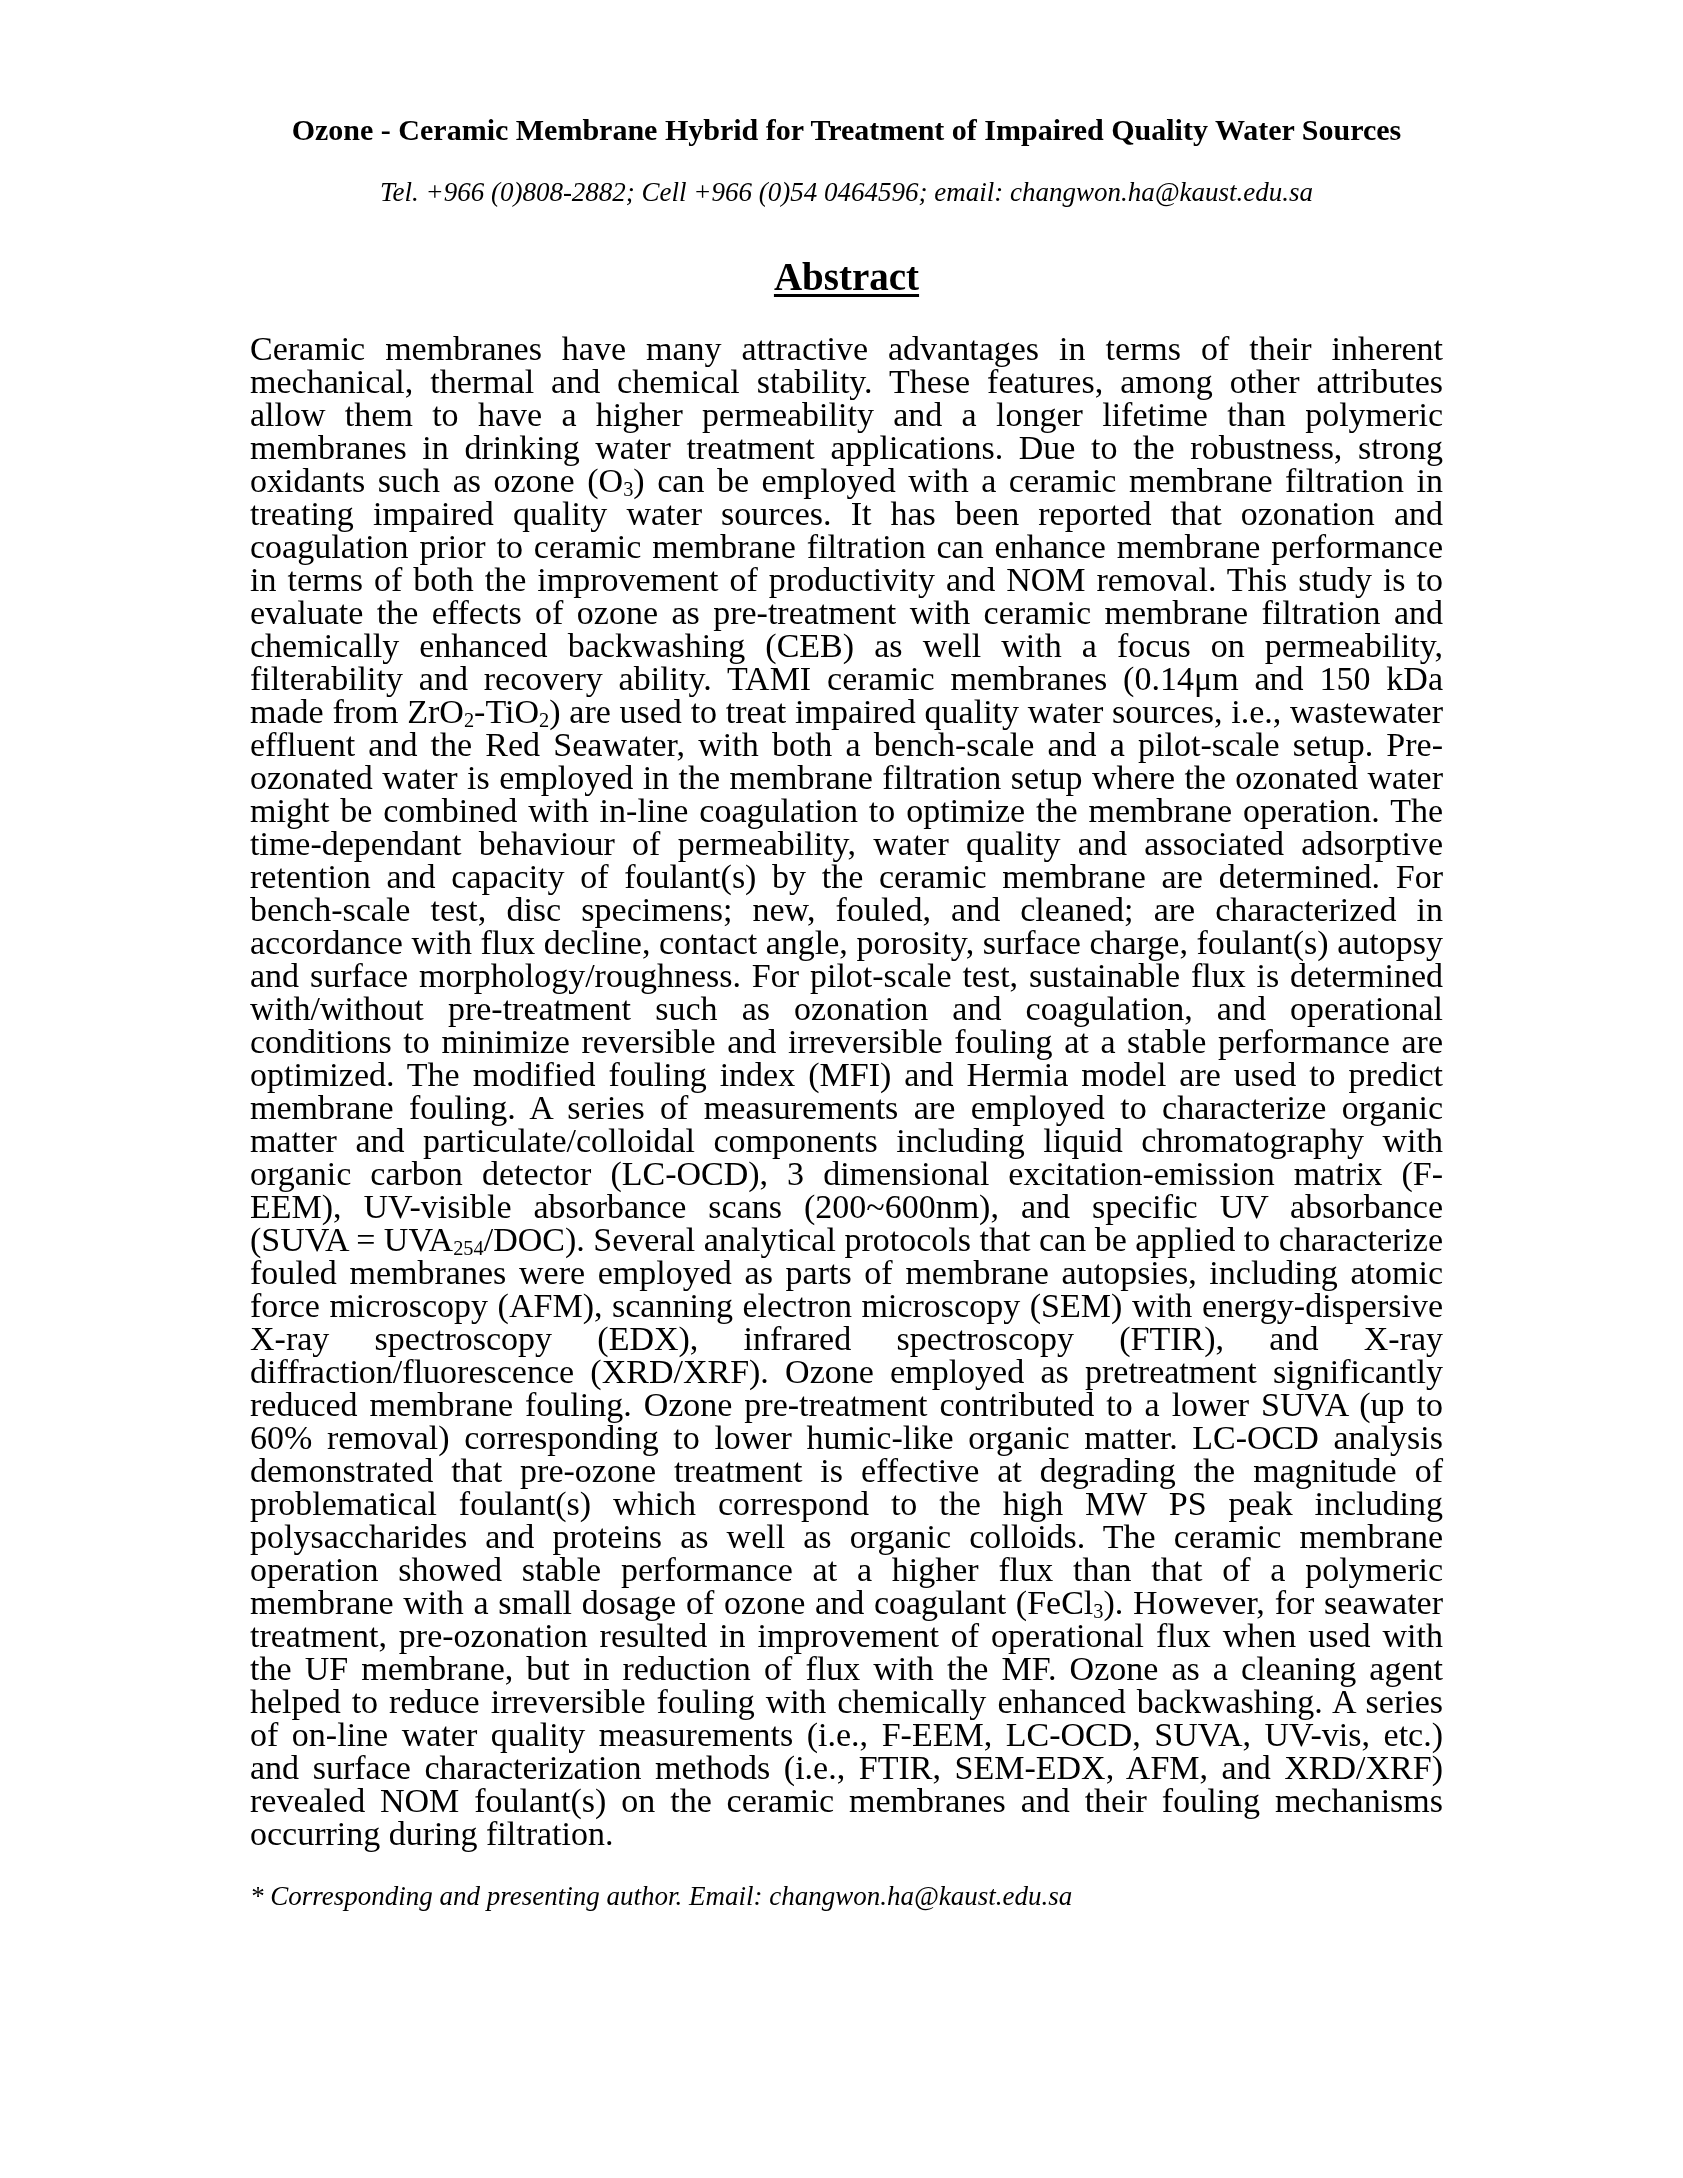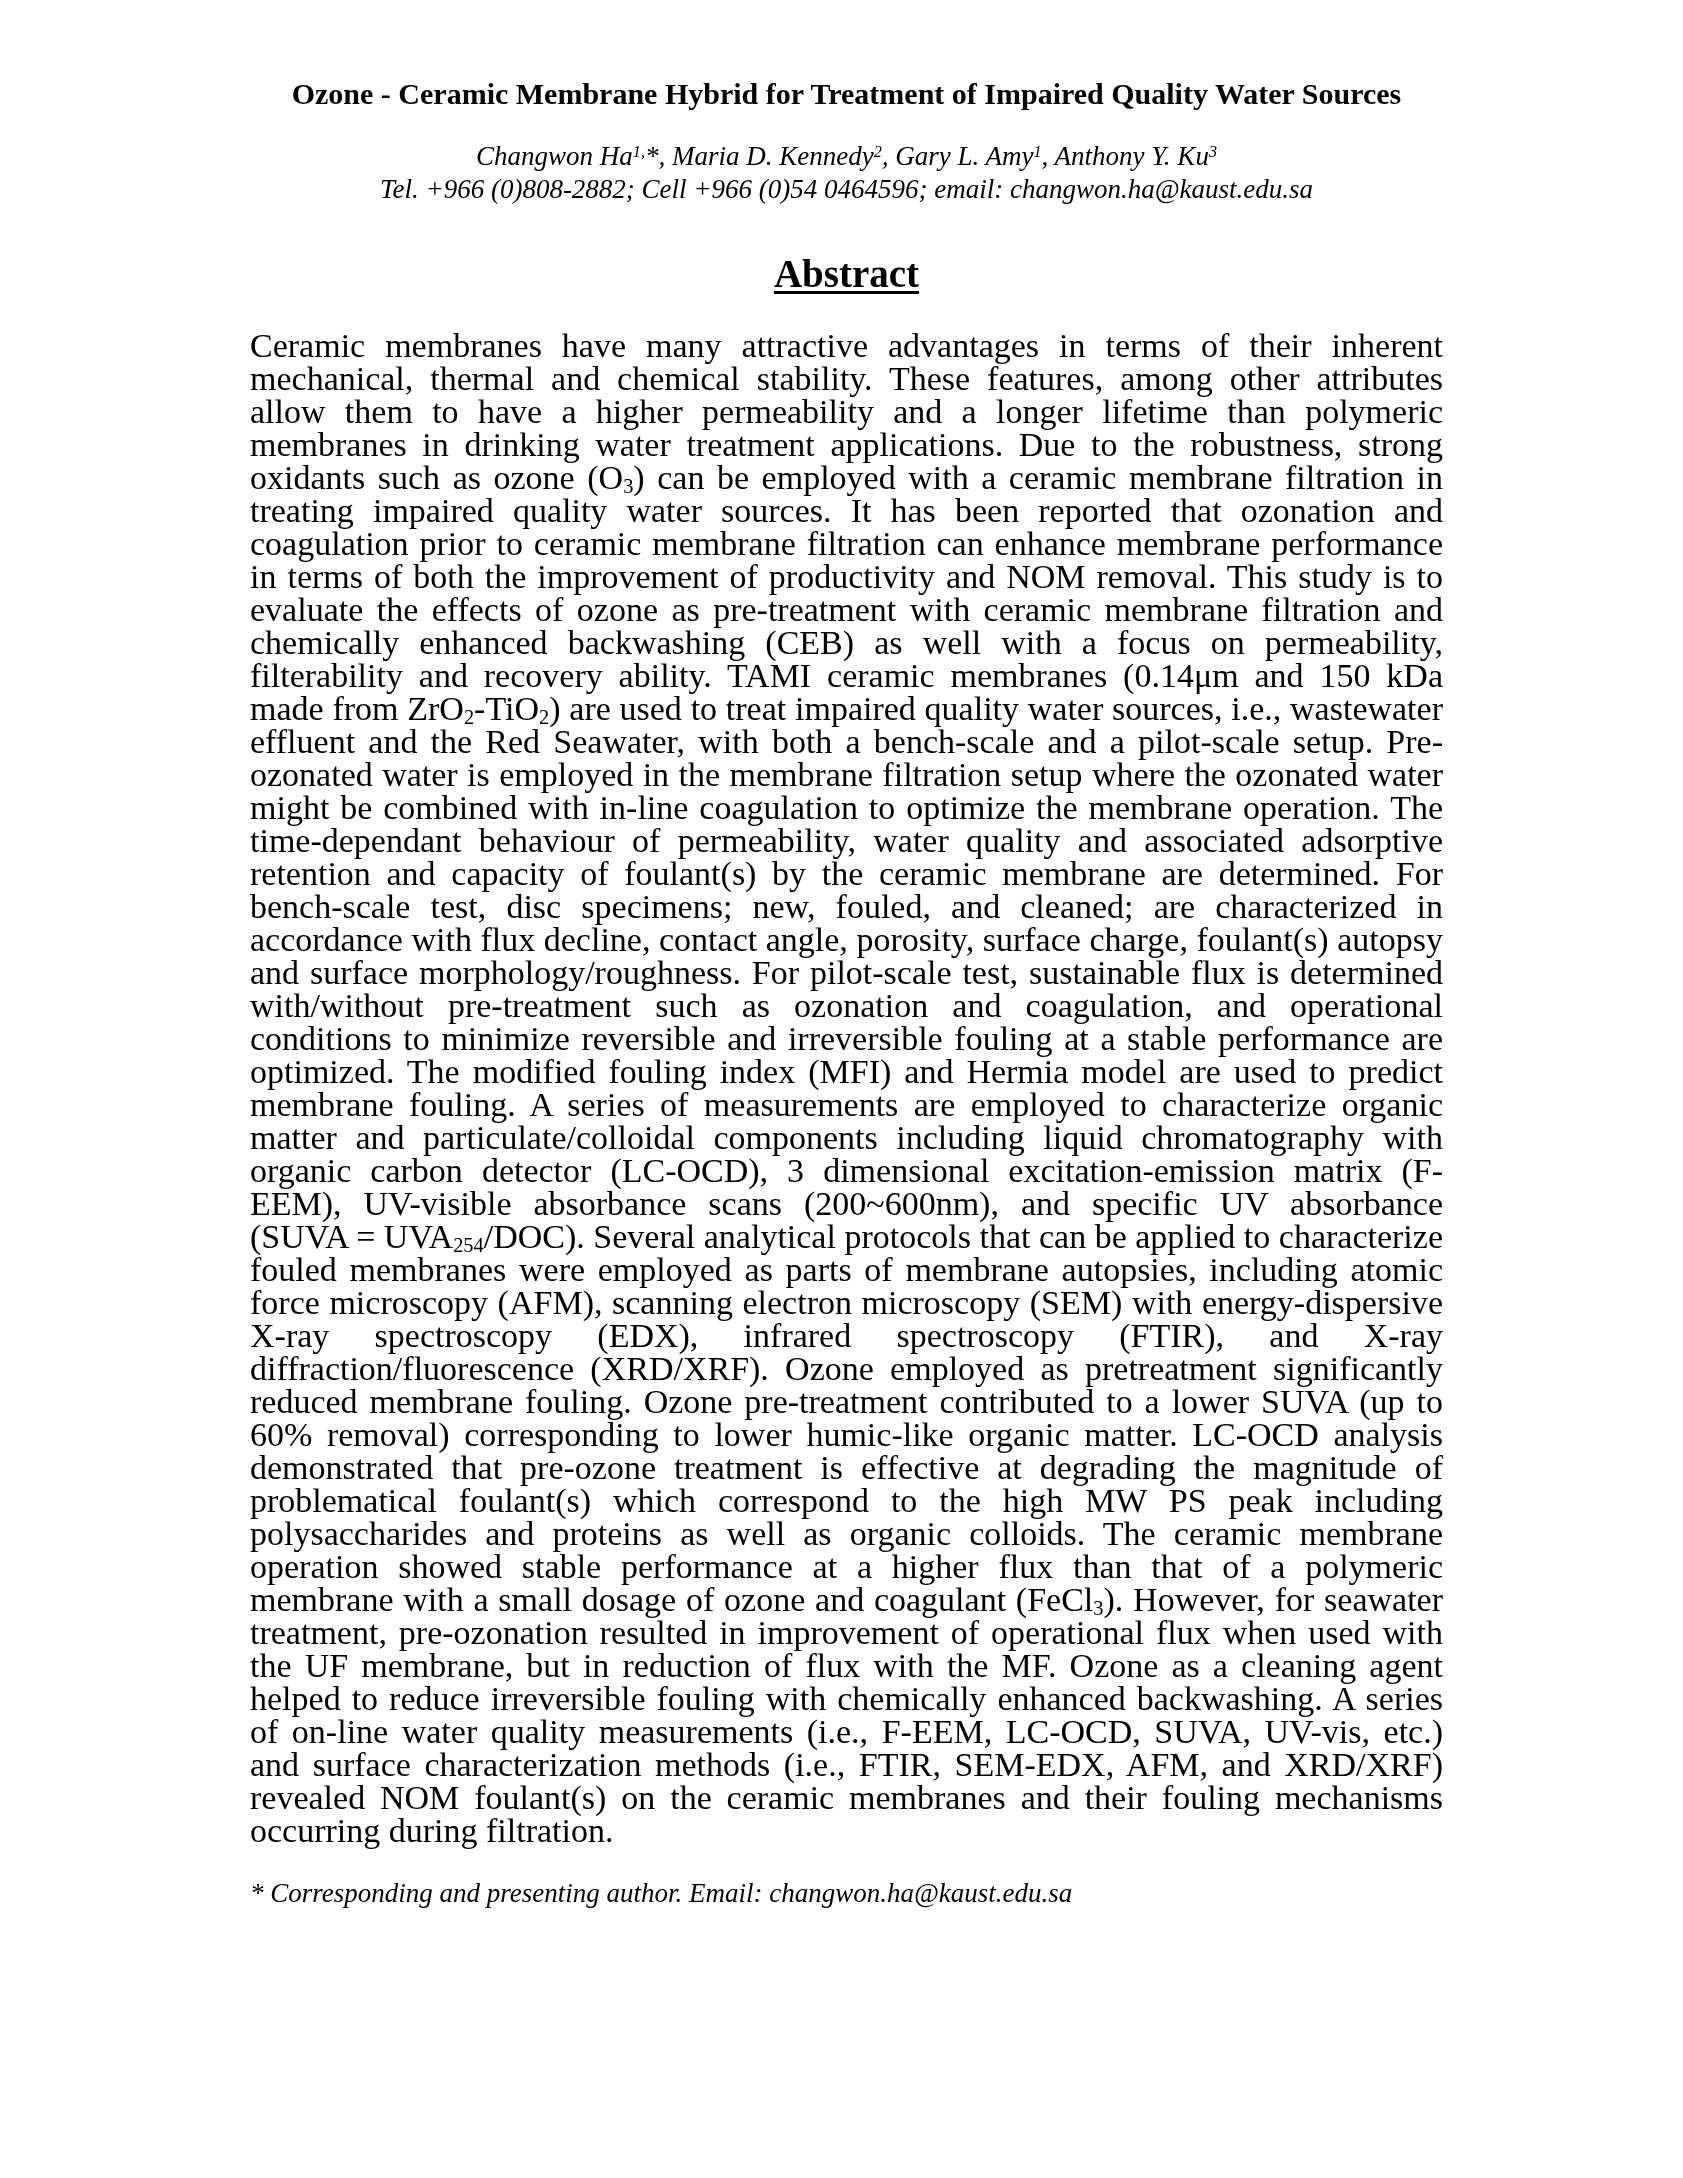--- a/index.html
+++ b/index.html
@@ -7,21 +7,21 @@
     width: 1683px;
     height: 2178px;
     background: #ffffff;
     font-family: "Liberation Serif", "DejaVu Serif", serif;
     color: #000000;
     overflow: hidden;
   }
   .page {
     width: 1683px;
     height: 1862px;
-    padding-top: 76px;
+    padding-top: 112px;
     position: relative;
   }
   .content {
     width: 1193px;
     margin-left: 250px;
   }
   .doc-title {
     font-size: 30px;
     font-weight: bold;
     text-align: center;
@@ -81,21 +81,20 @@
 </style>
 </head>
 <body>
 
 <div class="page">
   <div class="content">
 
     <div class="doc-title">Ozone - Ceramic Membrane Hybrid for Treatment of Impaired Quality Water Sources</div>
 
     <div class="author-block">
-      <div class="aff-line">Changwon Ha<sup>1,</sup>*, Maria D. Kennedy<sup>2</sup>, Gary L. Amy<sup>1</sup>, Anthony Y. Ku<sup>3</sup></div>
       <div>
           <div class="aff-line">Tel. +966 (0)808-2882; Cell +966 (0)54 0464596; email: changwon.ha@kaust.edu.sa</div>
         </div>
     </div>
 
     <div class="section-heading">Abstract</div>
 
     <div class="abstract-paragraph">Ceramic membranes have many attractive advantages in terms of their inherent mechanical, thermal and chemical stability. These features, among other attributes allow them to have a higher permeability and a longer lifetime than polymeric membranes in drinking water treatment applications. Due to the robustness, strong oxidants such as ozone (O<sub>3</sub>) can be employed with a ceramic membrane filtration in treating impaired quality water sources. It has been reported that ozonation and coagulation prior to ceramic membrane filtration can enhance membrane performance in terms of both the improvement of productivity and NOM removal. This study is to evaluate the effects of ozone as pre-treatment with ceramic membrane filtration and chemically enhanced backwashing (CEB) as well with a focus on permeability, filterability and recovery ability. TAMI ceramic membranes (0.14μm and 150 kDa made from ZrO<sub>2</sub>-TiO<sub>2</sub>) are used to treat impaired quality water sources, i.e., wastewater effluent and the Red Seawater, with both a bench-scale and a pilot-scale setup. Pre-ozonated water is employed in the membrane filtration setup where the ozonated water might be combined with in-line coagulation to optimize the membrane operation. The time-dependant behaviour of permeability, water quality and associated adsorptive retention and capacity of foulant(s) by the ceramic membrane are determined. For bench-scale test, disc specimens; new, fouled, and cleaned; are characterized in accordance with flux decline, contact angle, porosity, surface charge, foulant(s) autopsy and surface morphology/roughness. For pilot-scale test, sustainable flux is determined with/without pre-treatment such as ozonation and coagulation, and operational conditions to minimize reversible and irreversible fouling at a stable performance are optimized. The modified fouling index (MFI) and Hermia model are used to predict membrane fouling. A series of measurements are employed to characterize organic matter and particulate/colloidal components including liquid chromatography with organic carbon detector (LC-OCD), 3 dimensional excitation-emission matrix (F-EEM), UV-visible absorbance scans (200~600nm), and specific UV absorbance (SUVA = UVA<sub>254</sub>/DOC). Several analytical protocols that can be applied to characterize fouled membranes were employed as parts of membrane autopsies, including atomic force microscopy (AFM), scanning electron microscopy (SEM) with energy-dispersive X-ray spectroscopy (EDX), infrared spectroscopy (FTIR), and X-ray diffraction/fluorescence (XRD/XRF). Ozone employed as pretreatment significantly reduced membrane fouling. Ozone pre-treatment contributed to a lower SUVA (up to 60% removal) corresponding to lower humic-like organic matter. LC-OCD analysis demonstrated that pre-ozone treatment is effective at degrading the magnitude of problematical foulant(s) which correspond to the high MW PS peak including polysaccharides and proteins as well as organic colloids. The ceramic membrane operation showed stable performance at a higher flux than that of a polymeric membrane with a small dosage of ozone and coagulant (FeCl<sub>3</sub>). However, for seawater treatment, pre-ozonation resulted in improvement of operational flux when used with the UF membrane, but in reduction of flux with the MF.  Ozone as a cleaning agent helped to reduce irreversible fouling with chemically enhanced backwashing. A series of on-line water quality measurements (i.e., F-EEM, LC-OCD, SUVA, UV-vis, etc.) and surface characterization methods (i.e., FTIR, SEM-EDX, AFM, and XRD/XRF) revealed NOM foulant(s) on the ceramic membranes and their fouling mechanisms occurring during filtration.</div>
 
 

